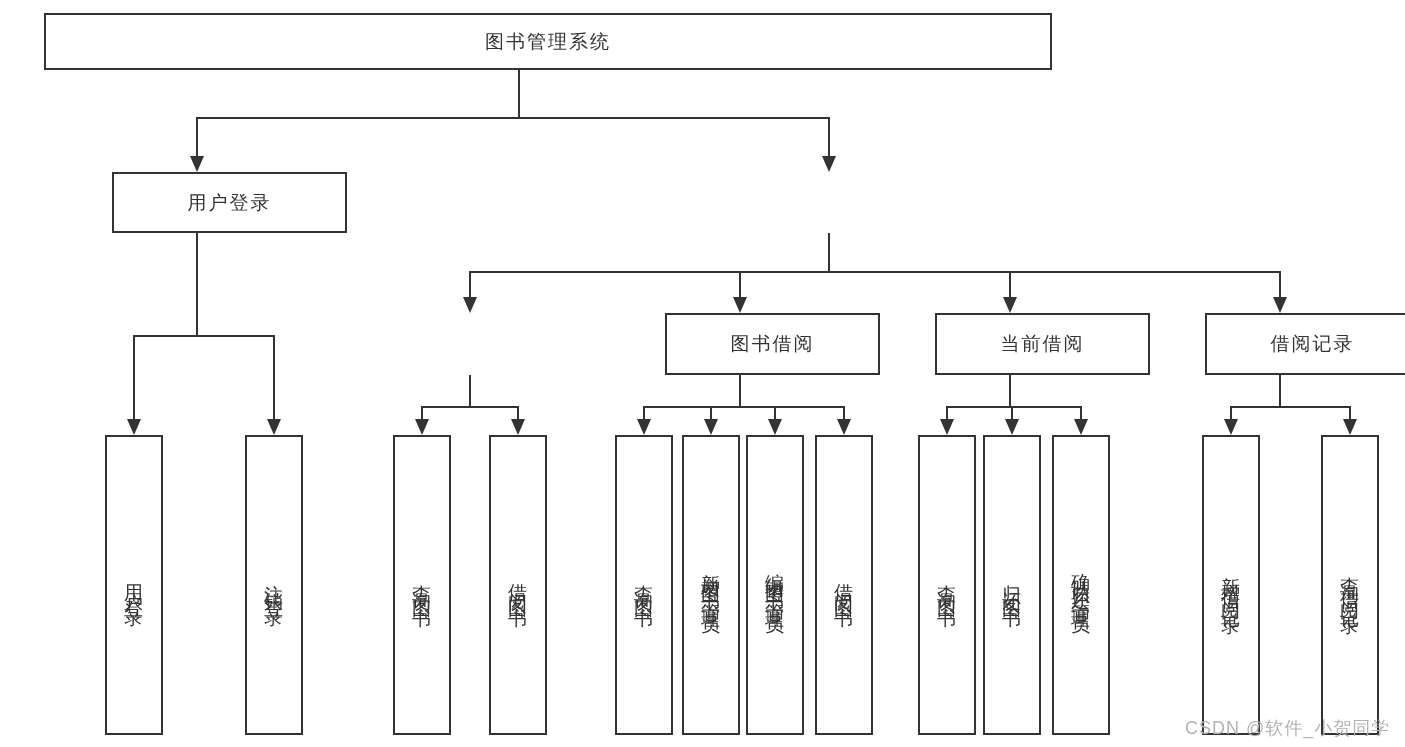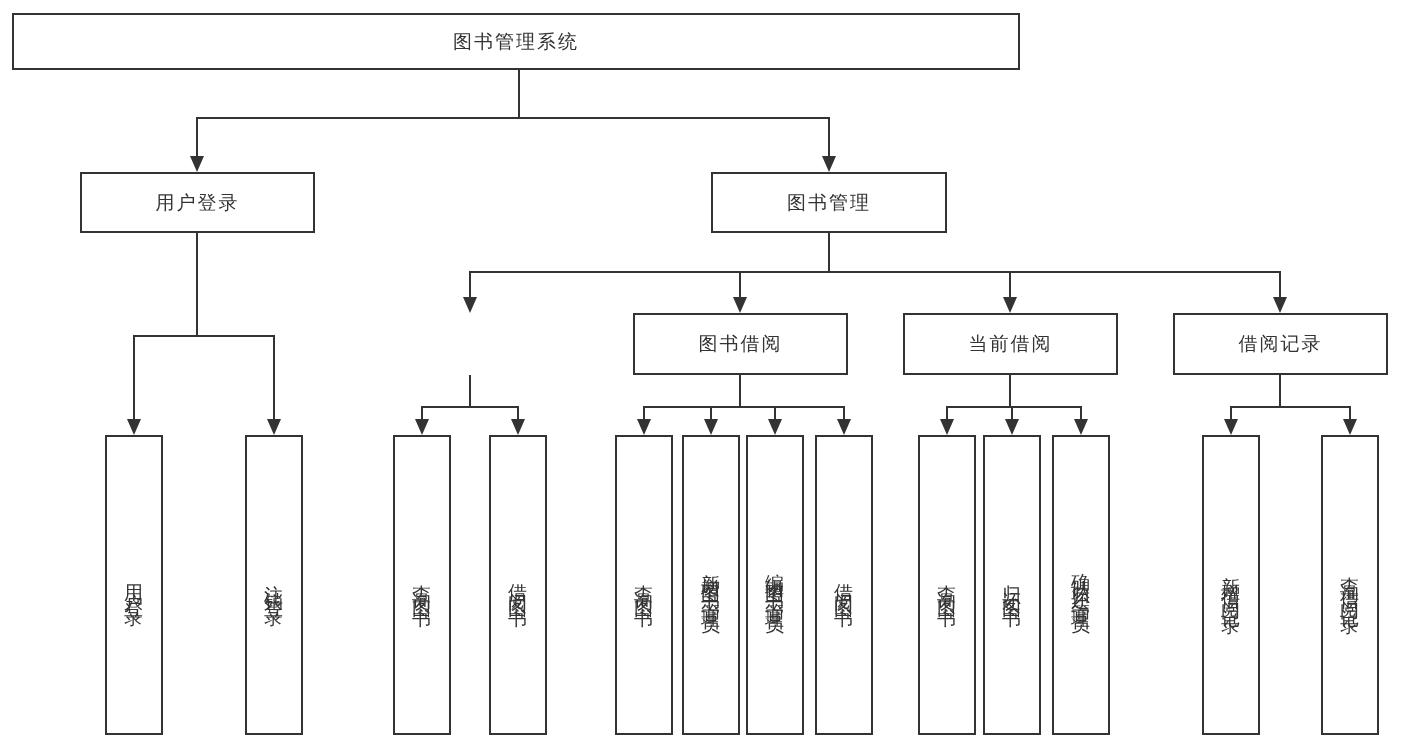--- a/index.html
+++ b/index.html
@@ -18,20 +18,21 @@
     background: #ffffff;
     color: #333333;
     display: flex;
     align-items: center;
     justify-content: center;
     text-align: center;
   }
   .hbox {
     font-size: 19px;
     letter-spacing: 2px;
+    margin-left: 32px;
   }
   .vbox {
     writing-mode: vertical-rl;
     font-size: 19px;
     letter-spacing: 8px;
     line-height: 1.0;
   }
   .vline {
     position: absolute;
     width: 2px;
@@ -68,21 +69,20 @@
   <div class="box hbox" style="left:12px; top:13px; width:1008px; height:57px;">图书管理系统</div>
 
   <div class="vline" style="left:518px; top:70px; height:49px;"></div>
   <div class="hline" style="left:196px; top:117px; width:634px;"></div>
   <div class="vline" style="left:196px; top:117px; height:42px;"></div>
   <div class="arrow" style="left:190px; top:156px;"></div>
   <div class="vline" style="left:828px; top:117px; height:42px;"></div>
   <div class="arrow" style="left:822px; top:156px;"></div>
 
   <div class="box hbox" style="left:80px; top:172px; width:235px; height:61px;">用户登录</div>
-  <div class="box hbox" style="left:711px; top:172px; width:236px; height:61px;">图书管理</div>
 
   <div class="vline" style="left:196px; top:233px; height:104px;"></div>
   <div class="hline" style="left:133px; top:335px; width:141px;"></div>
   <div class="vline" style="left:133px; top:335px; height:86px;"></div>
   <div class="arrow" style="left:127px; top:419px;"></div>
   <div class="vline" style="left:273px; top:335px; height:86px;"></div>
   <div class="arrow" style="left:267px; top:419px;"></div>
 
   <div class="vline" style="left:828px; top:233px; height:40px;"></div>
   <div class="hline" style="left:469px; top:271px; width:812px;"></div>
@@ -144,14 +144,15 @@
   <div class="box vbox" style="left:746px; top:435px; width:58px; height:300px; letter-spacing:6px;">编辑图书（管理员）</div>
   <div class="box vbox" style="left:815px; top:435px; width:58px; height:300px;">借阅图书</div>
 
   <div class="box vbox" style="left:918px; top:435px; width:58px; height:300px;">查询图书</div>
   <div class="box vbox" style="left:983px; top:435px; width:58px; height:300px;">归还图书</div>
   <div class="box vbox" style="left:1052px; top:435px; width:58px; height:300px; letter-spacing:6px;">确认归还（管理员）</div>
 
   <div class="box vbox" style="left:1202px; top:435px; width:58px; height:300px;">新增借阅记录</div>
   <div class="box vbox" style="left:1321px; top:435px; width:58px; height:300px;">查询借阅记录</div>
 
+  <div class="watermark">CSDN @软件_小贺同学</div>
 
 </div>
 
 </body></html>

